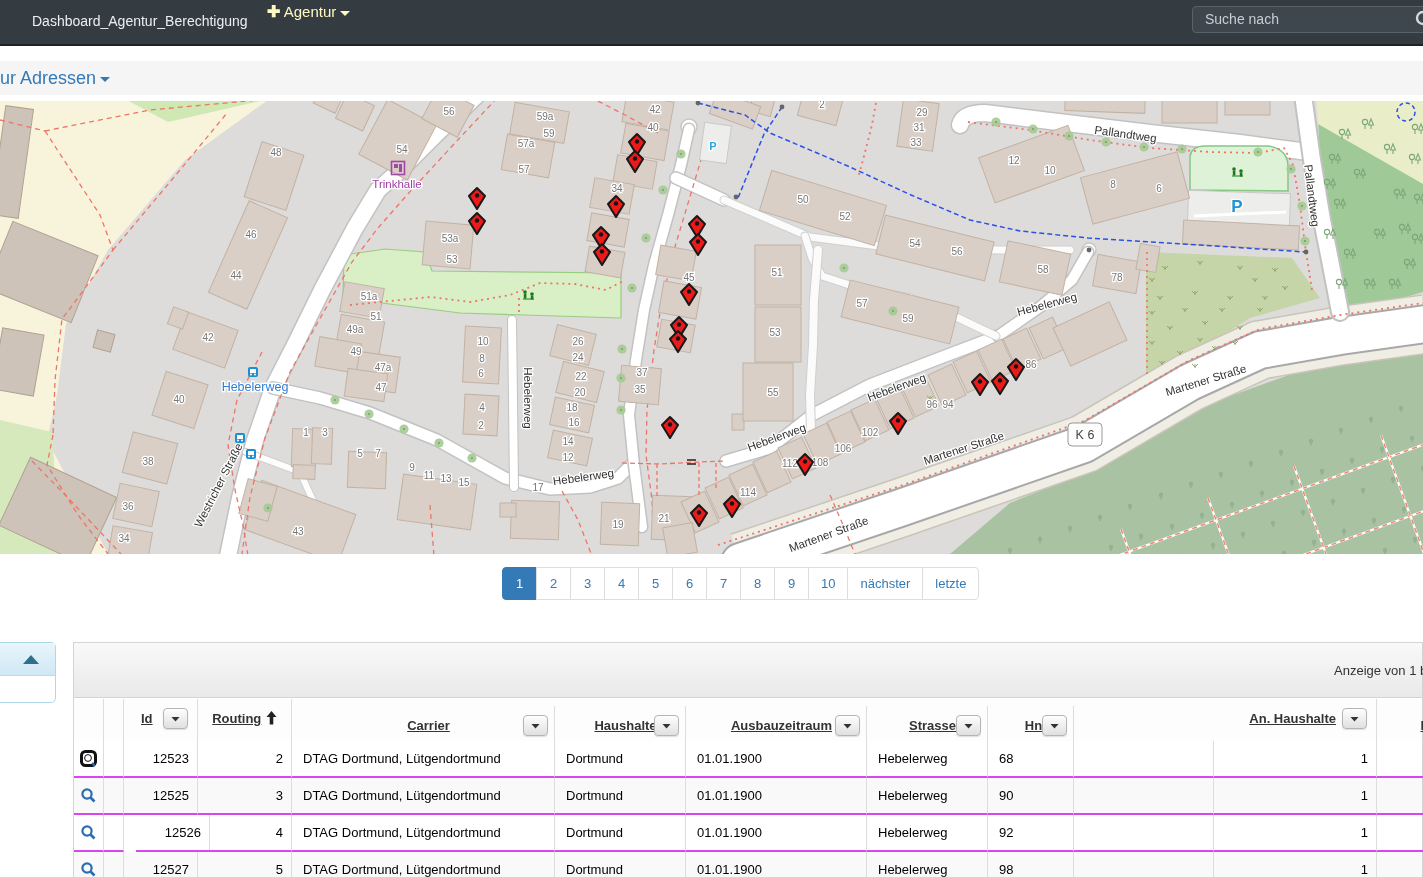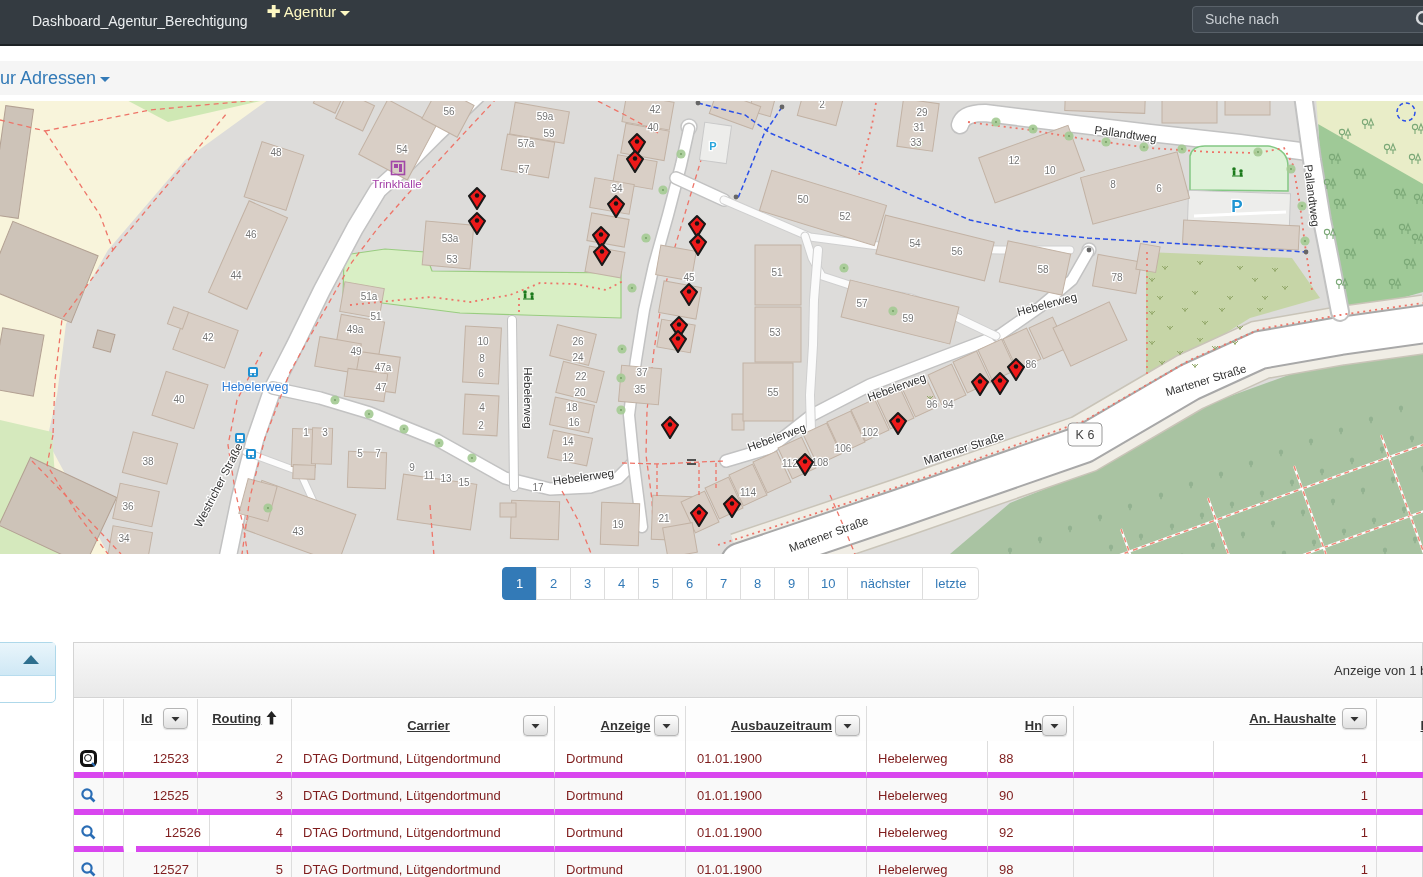--- a/index.html
+++ b/index.html
@@ -34,22 +34,22 @@
 .hc { position:absolute; top:0; height:42px; border-right:1px solid #ddd; text-align:center;
       padding-top:10px; white-space:nowrap; }
 .hc.jl { text-align:center; padding-left:11px;margin-top:7px; }
 .hl { font-size:13px; font-weight:bold; color:#333; text-decoration:underline; }
 .hbtn { display:flex; align-items:center; justify-content:center; width:25px; height:21px;
         border:1px solid #b5b5b5; border-radius:4px; background:linear-gradient(#fefefe,#e0e0e0);
         position:absolute; right:9px; top:9px; box-shadow:0 1px 1px rgba(0,0,0,0.12); }
 .hc.jl .hbtn { right:6px; }
 .trow { position:absolute; left:0; width:1348px; height:37px; background:#fff; }
 .trow.odd { background:#f9f9f9; }
-.tc { position:absolute; top:0; height:37px; border-right:1px solid #ddd; border-bottom:6px solid #d946ef;
-      font-size:13px; color:#7f1d1d; padding:10px 8px 0 11px; white-space:nowrap; overflow:hidden; }
+.tc { position:absolute; top:0; height:37px; border-right:1px solid #ddd; border-bottom:2px solid #d946ef;
+      font-size:13px; color:#000000; padding:10px 8px 0 11px; white-space:nowrap; overflow:hidden; }
 .tc.tr { text-align:right; padding-right:8px; }
 .tc.ic { padding:9px 0 0 6px; }
 </style></head>
 <body>
 <div class="navbar">
   <span class="brand">Dashboard_Agentur_Berechtigung</span>
   <span class="agentur"><b>✚</b> Agentur<span class="caret"></span></span>
   <div class="search">Suche nach</div>
     <svg style="position:absolute;left:1414px;top:9px" width="9" height="18" viewBox="0 0 9 18">
       <circle cx="9" cy="9" r="6" fill="none" stroke="#d7dadd" stroke-width="2.4"></circle>
@@ -1260,26 +1260,31 @@
           </svg>
         </span></div>
 <div class="hc" style="left:124px;width:94px"><span class="hl">Routing</span> <svg width="11" height="14" viewBox="0 0 11 14" style="vertical-align:-2px">
           <path d="M5.5,0 L10.5,6 L7.3,6 L7.3,13.5 L3.7,13.5 L3.7,6 L0.5,6 Z" fill="#222"></path>
         </svg></div>
 <div class="hc jl" style="left:218px;width:263px"><span class="hl">Carrier</span><span class="hbtn">
           <svg width="9" height="6" viewBox="0 0 9 6">
             <path d="M0.5,1 L8.5,1 L4.5,5.5 Z" fill="#333"></path>
           </svg>
         </span></div>
-<div class="hc jl" style="left:481px;width:131px"><span class="hl">Anzeige</span><span class="hbtn">
+<div class="hc jl" style="left:481px;width:131px"><span class="hl">Haushalte</span><span class="hbtn">
           <svg width="9" height="6" viewBox="0 0 9 6">
             <path d="M0.5,1 L8.5,1 L4.5,5.5 Z" fill="#333"></path>
           </svg>
         </span></div>
 <div class="hc jl" style="left:612px;width:181px"><span class="hl">Ausbauzeitraum</span><span class="hbtn">
+          <svg width="9" height="6" viewBox="0 0 9 6">
+            <path d="M0.5,1 L8.5,1 L4.5,5.5 Z" fill="#333"></path>
+          </svg>
+        </span></div>
+<div class="hc jl" style="left:793px;width:121px"><span class="hl">Strasse</span><span class="hbtn">
           <svg width="9" height="6" viewBox="0 0 9 6">
             <path d="M0.5,1 L8.5,1 L4.5,5.5 Z" fill="#333"></path>
           </svg>
         </span></div>
 <div class="hc jl" style="left:914px;width:86px"><span class="hl">Hnr</span><span class="hbtn">
           <svg width="9" height="6" viewBox="0 0 9 6">
             <path d="M0.5,1 L8.5,1 L4.5,5.5 Z" fill="#333"></path>
           </svg>
         </span></div>
 <div class="hc" style="left:1140px;width:163px;text-align:right;padding-right:40px"><span class="hl">An. Haushalte</span><span class="hbtn">
@@ -1297,21 +1302,21 @@
               <circle cx="8" cy="8" r="3.4" fill="none" stroke="#111" stroke-width="1"></circle>
               <line x1="12" y1="13" x2="15" y2="16" stroke="#2a6db5" stroke-width="2"></line>
             </svg></div>
 <div class="tc" style="left:30px;width:20px"></div>
 <div class="tc tr" style="left:50px;width:74px">12523</div>
 <div class="tc tr" style="left:124px;width:94px">2</div>
 <div class="tc" style="left:218px;width:263px">DTAG Dortmund, Lütgendortmund</div>
 <div class="tc" style="left:481px;width:131px">Dortmund</div>
 <div class="tc" style="left:612px;width:181px">01.01.1900</div>
 <div class="tc" style="left:793px;width:121px">Hebelerweg</div>
-<div class="tc" style="left:914px;width:86px">88</div>
+<div class="tc" style="left:914px;width:86px">68</div>
 <div class="tc" style="left:1000px;width:140px"></div>
 <div class="tc tr" style="left:1140px;width:163px">1</div>
 <div class="tc" style="left:1303px;width:120px;border-right:none"></div>
         </div>
         <div class="trow odd" style="position:relative;display:block">
 <div class="tc ic" style="left:0;width:30px"><svg width="17" height="17" viewBox="0 0 17 17">
               <circle cx="7" cy="7" r="4.6" fill="none" stroke="#2a6db5" stroke-width="2.2"></circle>
               <line x1="10.5" y1="10.5" x2="14.5" y2="14.5" stroke="#2a6db5" stroke-width="2.6"></line>
             </svg></div>
 <div class="tc" style="left:30px;width:20px"></div>

